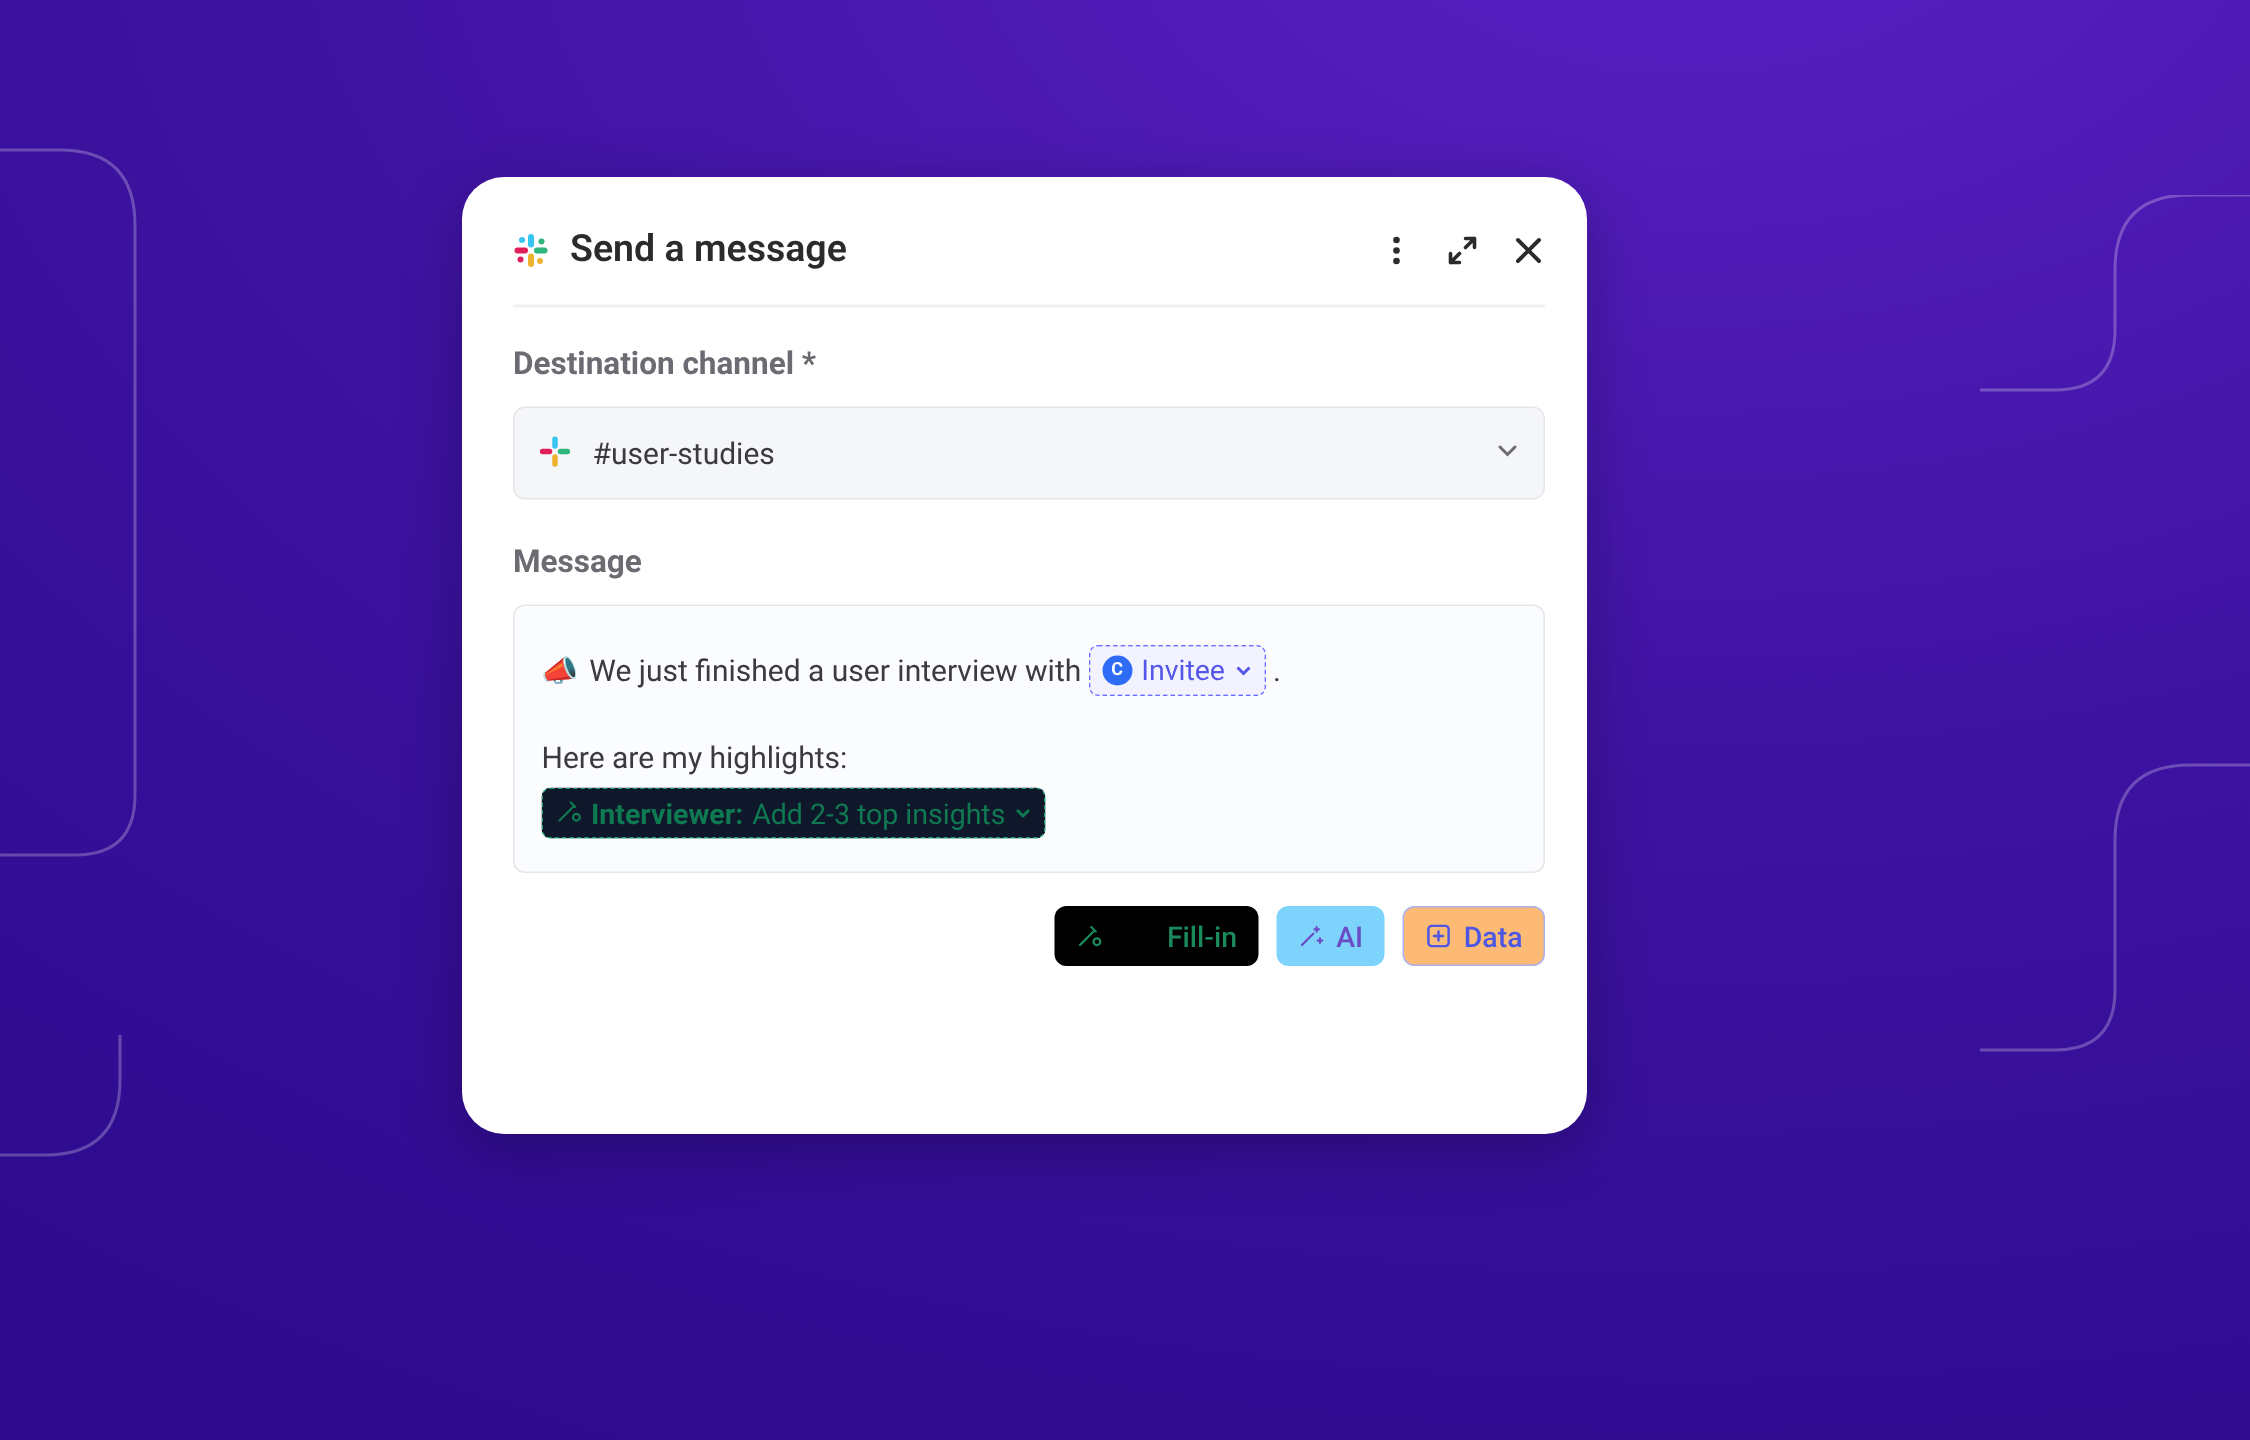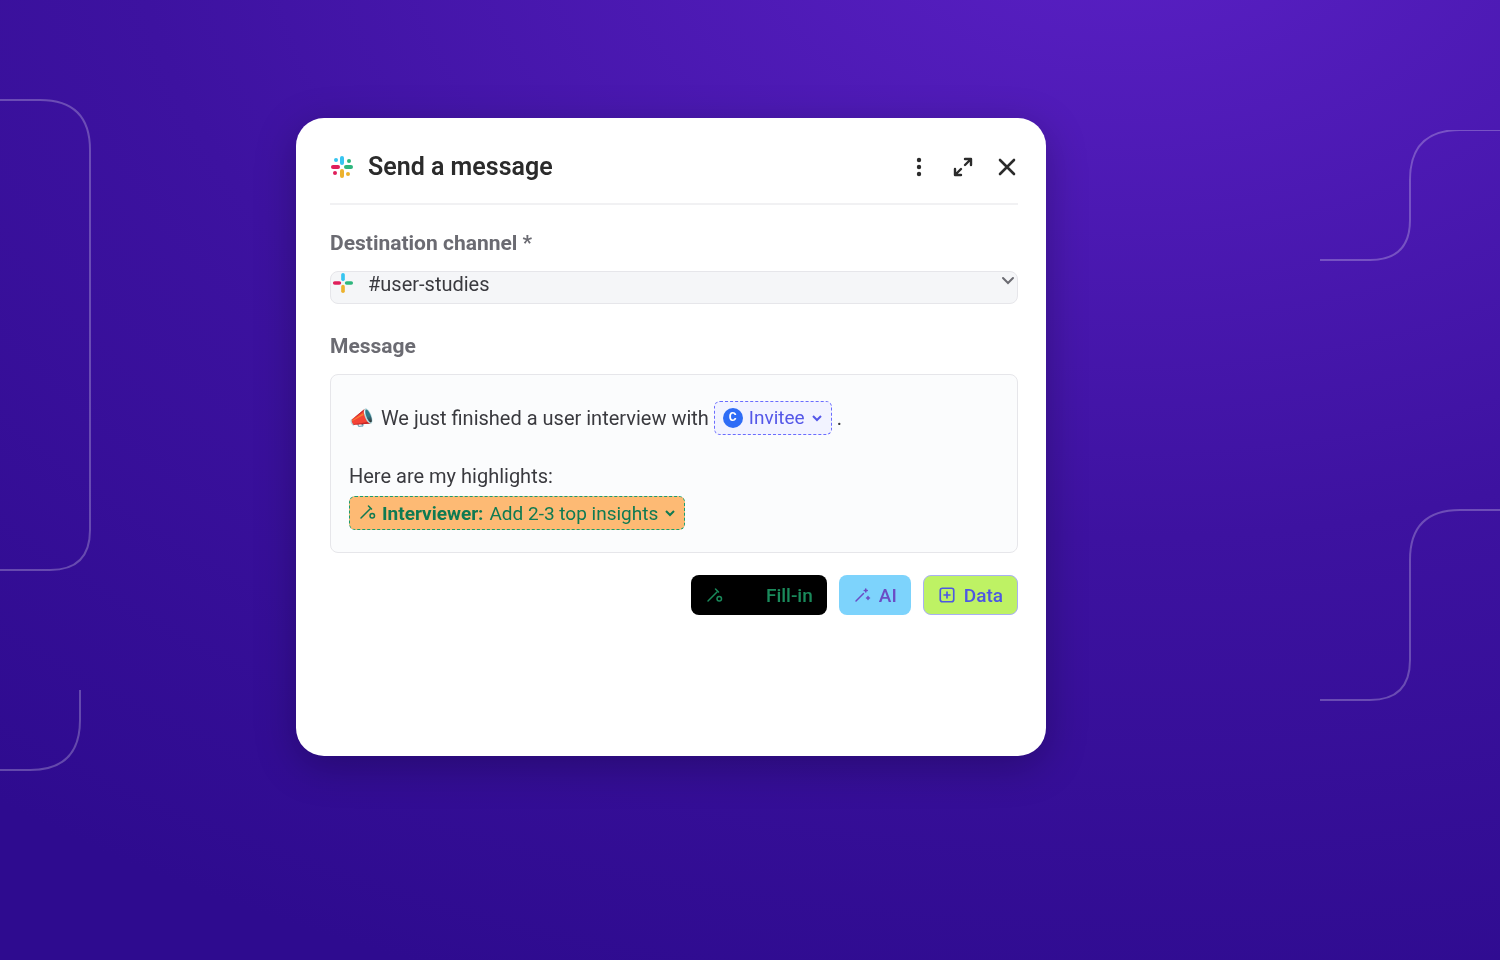--- a/index.html
+++ b/index.html
@@ -4,59 +4,59 @@
 <style>
   * { box-sizing: border-box; margin: 0; padding: 0; }
   html, body { width: 1500px; height: 960px; overflow: hidden; font-family: -apple-system, BlinkMacSystemFont, "Segoe UI", Roboto, Helvetica, Arial, sans-serif; }
   .bg {
     width: 1500px; height: 960px;
     background: radial-gradient(120% 120% at 75% -10%, #5a20c5 0%, #3d12a0 55%, #2e0b8f 100%);
     position: relative;
   }
   .deco { position: absolute; stroke: rgba(255,255,255,0.25); stroke-width: 2; fill: none; }
   .card {
-    position: absolute; left: 296px; top: 118px; width: 750px; height: 638px;
+    position: absolute; left: 308px; top: 118px; width: 750px; height: 638px;
     background: #fff; border-radius: 28px;
     box-shadow: 0 10px 40px rgba(0,0,0,0.25);
     padding: 34px 28px 26px 34px;
     display: flex; flex-direction: column;
   }
   .hdr { display: flex; align-items: center; gap: 14px; }
   .hdr-title { font-size: 25px; font-weight: 600; color: #2b2b2b; flex: 1; }
   .hdr-icons { display: flex; align-items: center; gap: 22px; }
   .hdr-icons .ibtn { width: 22px; height: 22px; display: flex; align-items: center; justify-content: center; cursor: pointer; color: #2b2b2b; }
   .divider { margin: 22px 0 26px; height: 2px; background: linear-gradient(#f1f1f3,#f1f1f3); }
   .label { font-size: 21px; font-weight: 700; color: #6b6b72; margin-bottom: 16px; }
   .select {
-    display: flex; align-items: flex-start; gap: 12px;
+    display: flex; align-items: center; gap: 12px;
     border: 1px solid #e6e6ea; background: #f5f6f8; border-radius: 8px;
-    height: 33px; padding: 0 1px; cursor: pointer; margin-bottom: 30px;
+    height: 62px; padding: 0 16px; cursor: pointer; margin-bottom: 30px;
   }
   .select-text { font-size: 20px; color: #3a3a3f; flex: 1; }
   .msgbox {
     border: 1px solid #e6e6ea; background: #fbfcfd; border-radius: 8px;
     padding: 20px 18px 22px; font-size: 20px; color: #3a3a3f; line-height: 2.1;
   }
   .msgbox .row { display: block; }
   .msg-line { display: inline; vertical-align: middle; }
   .pill {
     display: inline-flex; align-items: center; gap: 6px;
     border-radius: 6px; padding: 0 8px; height: 34px; vertical-align: middle;
     font-size: 19px; cursor: pointer;
   }
   .pill svg.caret { width: 12px; height: 12px; }
   .pill-invitee { border: 1.5px dashed #6a6cff; background: #f2f3ff; color: #5457e8; }
   .pill-notes   { border: 1.5px dashed #6a6cff; background: #f2f3ff; color: #5457e8; }
-  .pill-interviewer { border: 1.5px dashed #1a9e6c; background: #fdba74; color: #0f7a52; }
+  .pill-interviewer { border: 1.5px dashed #1a9e6c; background: #0f172a; color: #0f7a52; }
   .pill-interviewer .strong { font-weight: 700; }
   .footer { display: flex; justify-content: flex-end; gap: 12px; margin-top: 22px; }
   .btn { display: inline-flex; align-items: center; gap: 8px; height: 40px; padding: 0 14px; border-radius: 8px; font-size: 19px; font-weight: 500; cursor: pointer; }
   .btn-fillin { background: #000000; color: #1a8a5b; gap: 43px; }
   .btn-ai     { background: #7dd3fc; color: #6b4cc5; }
-  .btn-data   { background: #bef264; color: #4d57e3; border: 1.5px solid #a9b0f3; }
+  .btn-data   { background: #fdba74; color: #4d57e3; border: 1.5px solid #a9b0f3; }
   .slack-icon { width: 24px; height: 24px; display: inline-block; }
   .notion-icon { width: 22px; height: 22px; display:inline-flex; align-items:center; justify-content:center; }
 </style>
 </head>
 <body>
 
 <div class="bg">
 
   <svg class="deco" style="left:0;top:90px" width="130" height="720" viewBox="0 0 130 720">
     <path d="M0,10 H40 q50,0 50,50 v380 q0,40 -40,40 H0 M0,680 H30 q50,0 50,-50 v-30"></path>

